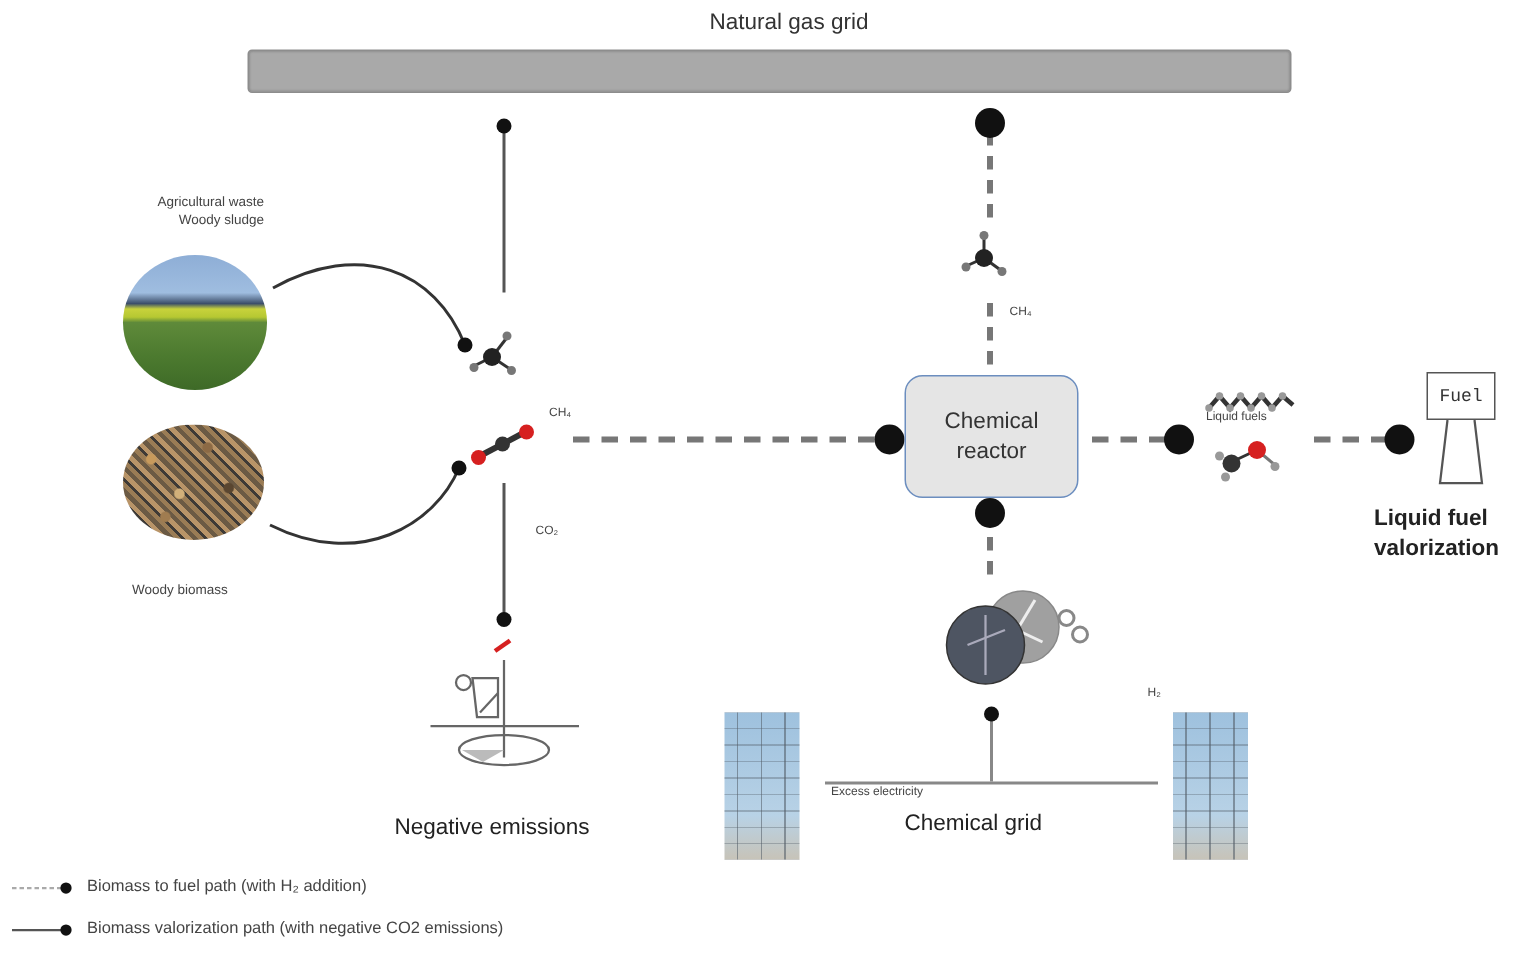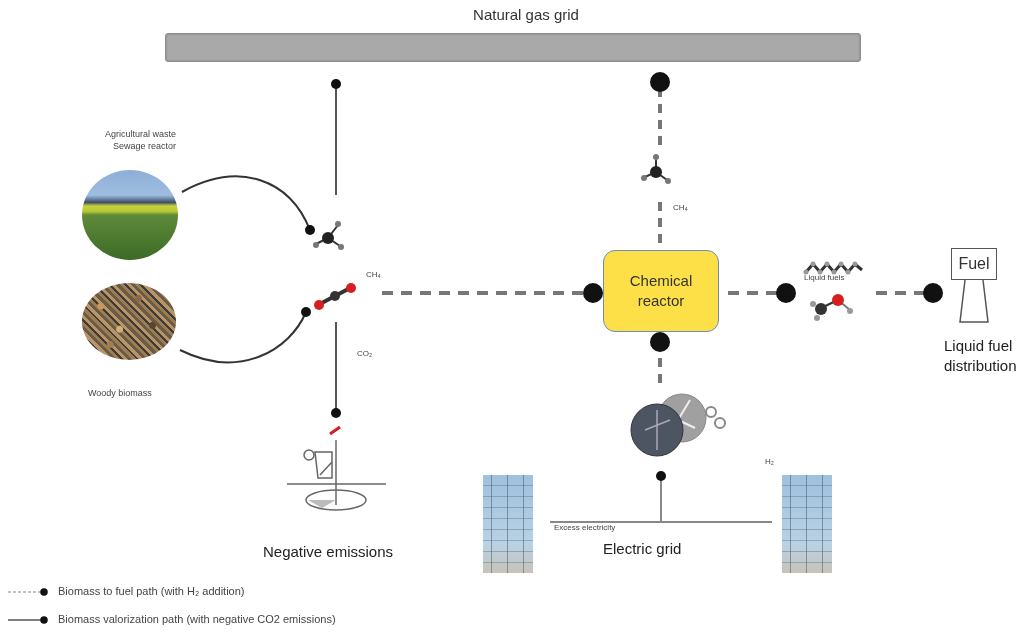--- a/index.html
+++ b/index.html
@@ -3,38 +3,38 @@
 <meta charset="utf-8">
 <style>
   html, body { margin:0; padding:0; background:#ffffff; }
   body { width:1024px; height:636px; position:relative; overflow:hidden; font-family:"Liberation Sans", sans-serif; color:#222; }
   .abs { position:absolute; }
   .title { left:0; width:1024px; top:6px; text-align:center; font-size:15px; color:#333;padding-left:14px; }
   .gasbar { left:165px; top:33px; width:694px; height:27px; background:#a9a9a9; border:1px solid #8d8d8d; border-radius:3px; box-shadow: inset 0 0 2px #777; }
   .small { font-size:9px; color:#444;text-align:center; }
   .tiny { font-size:8px; color:#444;margin-top:37px; }
   .label-lg { font-size:15px; color:#222; }
-  .reactor { left:603px; top:250px; width:114px; height:80px; border:1.5px solid #6c8ebf; border-radius:12px; background:#fde047; display:flex; align-items:center; justify-content:center; text-align:center; font-size:15px; color:#333; line-height:20px; }
+  .reactor { left:603px; top:250px; width:114px; height:80px; border:1.5px solid #6c8ebf; border-radius:12px; background:#e5e5e5; display:flex; align-items:center; justify-content:center; text-align:center; font-size:15px; color:#333; line-height:20px; }
   .circle-img { border-radius:50%; overflow:hidden; }
   .agri { left:82px; top:170px; width:96px; height:90px;
     background: linear-gradient(180deg, #8eaed6 0%, #9fbde0 28%, #3c4e6a 36%, #c8d23c 40%, #b6c832 46%, #5f8a3a 50%, #4c7a2f 75%, #3e6a27 100%); }
   .woody { left:82px; top:283px; width:94px; height:77px;
     background:
       radial-gradient(circle at 20% 30%, #c79a5c 0 3px, transparent 4px),
       radial-gradient(circle at 60% 20%, #8c6a45 0 3px, transparent 4px),
       radial-gradient(circle at 40% 60%, #d2b07a 0 3px, transparent 4px),
       radial-gradient(circle at 75% 55%, #5a4630 0 3px, transparent 4px),
       radial-gradient(circle at 30% 80%, #a07c50 0 3px, transparent 4px),
       repeating-linear-gradient(45deg, #6b5a44 0 3px, #9a7c55 3px 6px, #3e3a36 6px 8px, #b89468 8px 11px); }
   .pylon { width:50px; height:98px;
     background:
       repeating-linear-gradient(90deg, transparent 0 8px, rgba(80,90,100,0.55) 8px 9px, transparent 9px 16px),
       repeating-linear-gradient(0deg, transparent 0 10px, rgba(80,90,100,0.35) 10px 11px),
       linear-gradient(180deg, #9ec1de 0%, #b8d2e6 70%, #c7c3b8 100%); }
-  .fuel-box { left:951px; top:248px; width:44px; height:30px; border:1.5px solid #555; background:#fff; font-size:16px; display:flex; align-items:center; justify-content:center; color:#333; }
+  .fuel-box { left:951px; top:248px; width:44px; height:30px; border:1.5px solid #555; background:#fff; font-size:12px; display:flex; align-items:center; justify-content:center; color:#333;font-family:Liberation Mono, monospace; }
   .legend-row { left:10px; font-size:11px; color:#444; display:flex; align-items:center; gap:8px;text-align:center; }
   svg { position:absolute; left:0; top:0; }
 </style>
 </head>
 <body>
 
 <div class="abs title">Natural gas grid</div>
 <div class="abs gasbar"></div>
 
 <svg width="1024" height="636">
@@ -142,50 +142,50 @@
   </g>
 
   <path d="M965,280 L960,322 L988,322 L983,280" fill="none" stroke="#555" stroke-width="1.5"></path>
 
   <line x1="8" y1="592" x2="44" y2="592" stroke="#aaa" stroke-width="1.5" stroke-dasharray="3,2" marker-end="url(#dot)"></line>
   <line x1="8" y1="620" x2="44" y2="620" stroke="#555" stroke-width="1.5" marker-end="url(#dot)"></line>
 </svg>
 
 <div class="abs small" style="left:86px; top:128px; width:90px; text-align:right; line-height:12px;">
   <div>Agricultural waste</div>
-  <div>Sewage reactor</div>
+  <div>Woody sludge</div>
 </div>
 <div class="abs circle-img agri"></div>
 <div class="abs circle-img woody"></div>
 <div class="abs small" style="left:88px; top:388px;">Woody biomass</div>
 
 <div class="abs tiny" style="left:366px; top:233px;">CH₄</div>
 <div class="abs tiny" style="left:357px; top:312px;">CO₂</div>
 <div class="abs tiny" style="left:673px; top:166px;">CH₄</div>
 <div class="abs tiny" style="left:738px; top:420px;padding-left:27px;">H₂</div>
 
 <div class="abs reactor">
   <div>
     <div>Chemical</div>
     <div>reactor</div>
   </div>
 </div>
 
 <div class="abs tiny" style="left:804px; top:236px;">Liquid fuels</div>
 <div class="abs fuel-box">Fuel</div>
-<div class="abs label-lg" style="left:944px; top:336px; line-height:20px;">
+<div class="abs label-lg" style="left:916px; top:336px; line-height:20px;font-weight:bold;">
   <div>Liquid fuel</div>
-  <div>distribution</div>
+  <div>valorization</div>
 </div>
 
 <div class="abs label-lg" style="left:263px; top:543px;text-align:right;">Negative emissions</div>
 
 <div class="abs pylon" style="left:483px; top:475px;"></div>
 <div class="abs pylon" style="left:782px; top:475px;"></div>
 <div class="abs tiny" style="left:554px; top:486px;">Excess electricity</div>
-<div class="abs label-lg" style="left:603px; top:540px;">Electric grid</div>
+<div class="abs label-lg" style="left:603px; top:540px;">Chemical grid</div>
 
 <div class="abs legend-row" style="left:58px; top:585px;">
   <span>Biomass to fuel path (with H₂ addition)</span>
 </div>
 <div class="abs legend-row" style="left:58px; top:613px;">
   <span>Biomass valorization path (with negative CO2 emissions)</span>
 </div>
 
 </body></html>

